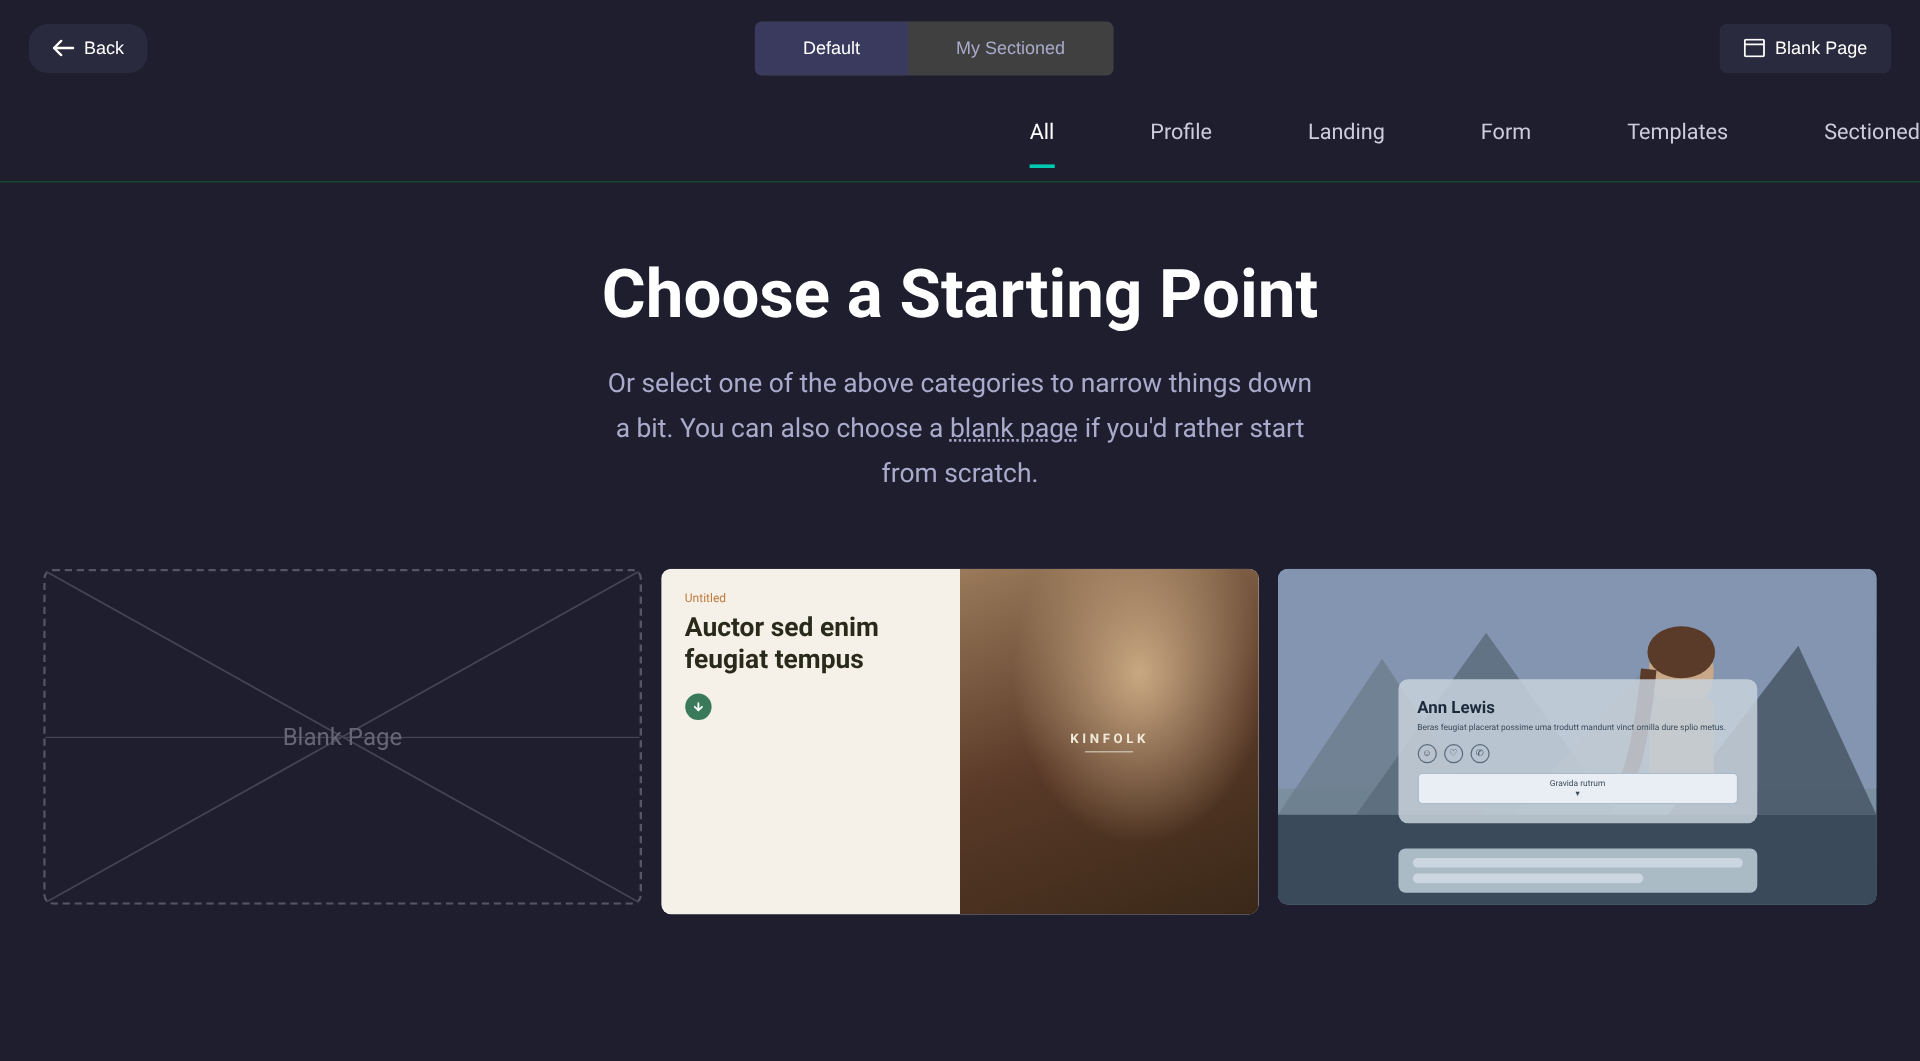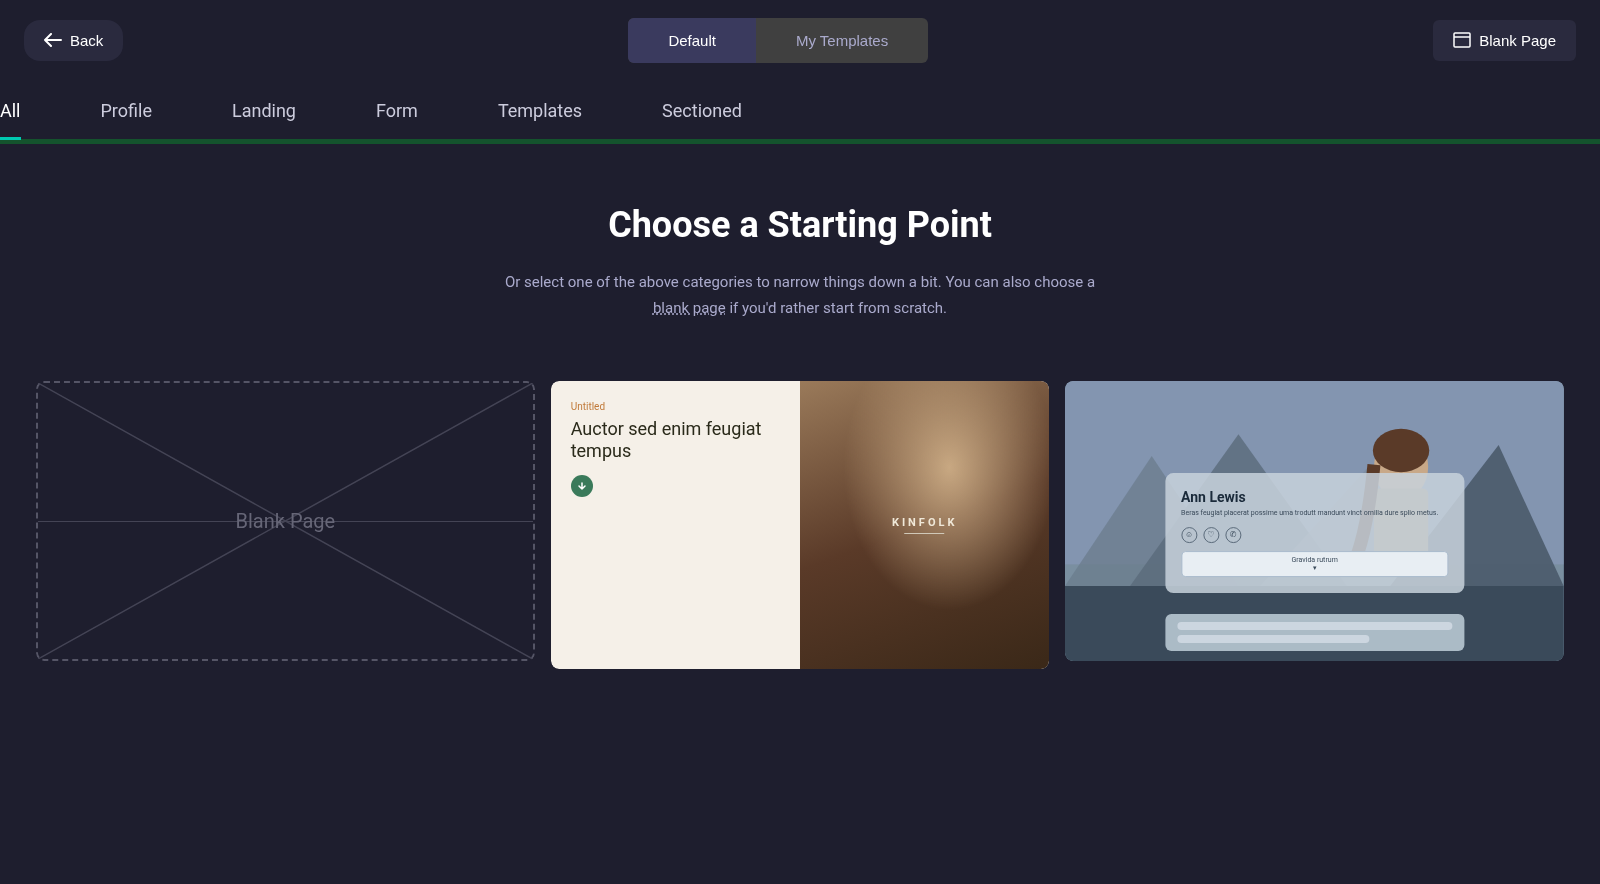--- a/index.html
+++ b/index.html
@@ -69,24 +69,24 @@
       border-radius: 6px;
       cursor: pointer;
       font-size: 15px;
       font-weight: 500;
     }
 
     
     .category-nav {
       display: flex;
       align-items: center;
-      justify-content: flex-start;
+      justify-content: flex-end;
       gap: 80px;
-      padding: 20px 0 0;
-      border-bottom: 5px solid #14532d;
+      padding: 20px 0 12px;
+      border-bottom: 1px solid #14532d;
     }
 
     .cat-item {
       padding-bottom: 16px;
       font-size: 18px;
       font-weight: 400;
       color: #ccccdd;
       cursor: pointer;
       position: relative;
       border-bottom: 3px solid transparent;
@@ -98,28 +98,28 @@
       border-bottom: 3px solid #00c9b1;
     }
 
     
     .hero {
       text-align: center;
       padding: 60px 20px 50px;
     }
 
     .hero h1 {
-      font-size: 36px;
+      font-size: 56px;
       font-weight: 700;
       color: #ffffff;
       margin-bottom: 24px;
     }
 
     .hero p {
-      font-size: 15px;
+      font-size: 22px;
       color: #aaaacc;
       max-width: 600px;
       margin: 0 auto;
       line-height: 1.7;
     }
 
     .hero p .underline-link {
       text-decoration: underline dotted;
       color: #aaaacc;
     }
@@ -204,22 +204,22 @@
     }
 
     .landing-tag {
       color: #c17a3a;
       font-size: 10px;
       margin-bottom: 6px;
     }
 
     .landing-title {
       color: #2a2a1a;
-      font-size: 18px;
-      font-weight: 400;
+      font-size: 22px;
+      font-weight: 700;
       line-height: 1.2;
       max-width: 200px;
     }
 
     .landing-body-text {
       color: #666655;
       font-size: 7px;
       margin-top: 10px;
       max-width: 180px;
       line-height: 1.4;
@@ -344,21 +344,21 @@
 <div class="header">
   <button class="back-button">
     <svg width="18" height="14" viewBox="0 0 18 14" fill="none">
       <path d="M17 7H1M1 7L7 1M1 7L7 13" stroke="white" stroke-width="2" stroke-linecap="round" stroke-linejoin="round"></path>
     </svg>
     <span>Back</span>
   </button>
 
   <div class="tab-group">
     <button class="tab-btn active">Default</button>
-    <button class="tab-btn">My Templates</button>
+    <button class="tab-btn">My Sectioned</button>
   </div>
 
   <button class="blank-page-btn">
     <svg width="18" height="16" viewBox="0 0 18 16" fill="none">
       <rect x="1" y="1" width="16" height="14" rx="1" stroke="white" stroke-width="1.5"></rect>
       <line x1="1" y1="5" x2="17" y2="5" stroke="white" stroke-width="1.5"></line>
     </svg>
     <span>Blank Page</span>
   </button>
 </div>

